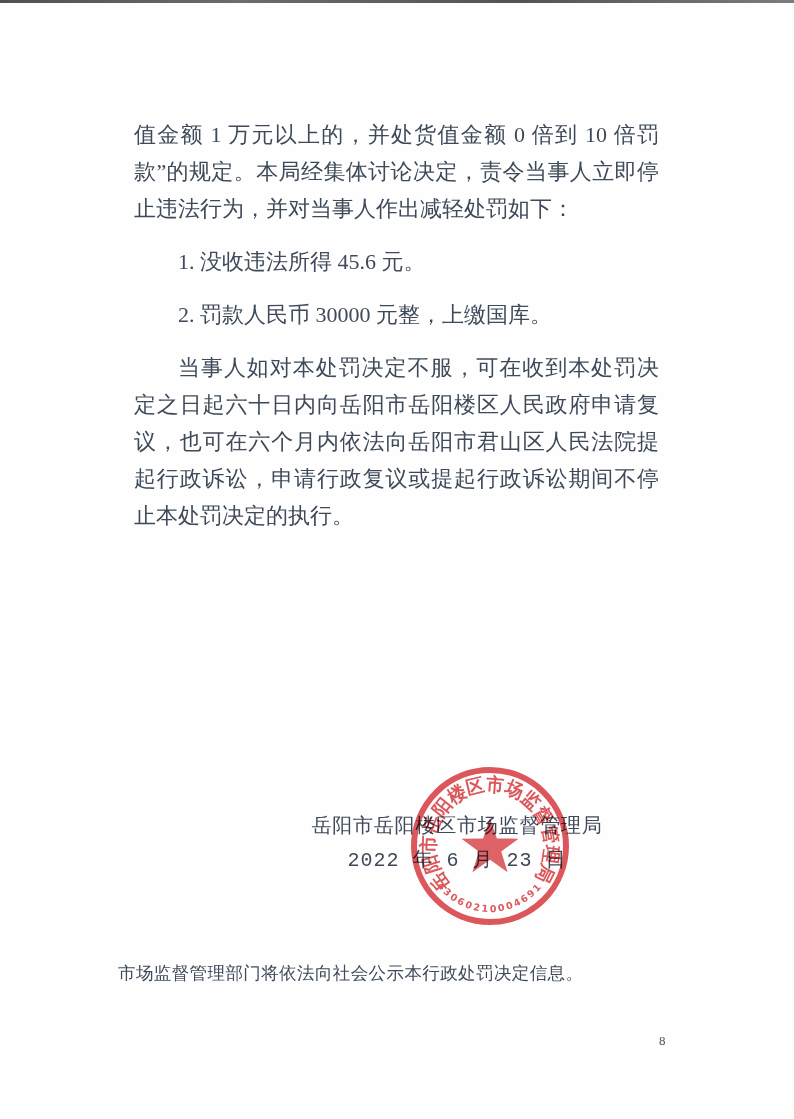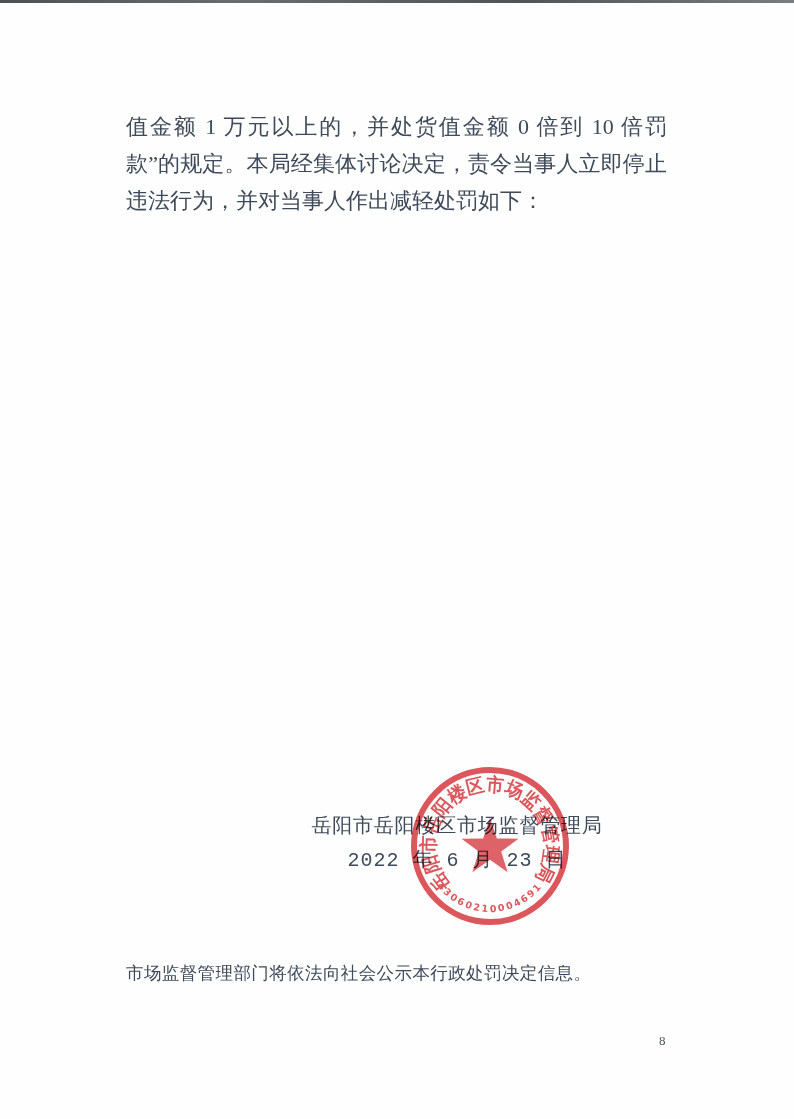--- a/index.html
+++ b/index.html
@@ -18,21 +18,21 @@
   }
   .scan-edge{
     position:absolute;top:0;left:0;width:794px;height:3px;
     background:linear-gradient(90deg,#4e5054,#6a6c70 30%,#515356 65%,#7a7c80);
   }
   .body-text{
     position:absolute;left:118px;top:100px;width:557px;
     font-size:22px;line-height:37px;
     text-align:justify;
   }
-  .para{margin:8px;}
+  .para{margin:16px;}
   .para.indent{text-indent:44px;}
   .signature{
     position:absolute;left:308px;top:813px;width:298px;
     text-align:center;
   }
   .signature .agency{
     font-size:20px;letter-spacing:0.8px;line-height:24px;white-space:nowrap;
   }
   .signature .date{
     font-size:20px;letter-spacing:1px;margin-top:9px;white-space:nowrap;font-family:Liberation Mono, monospace;
@@ -45,37 +45,40 @@
   .seal-star{fill:var(--seal-red);fill-opacity:0.93;}
   .seal-name{
     fill:var(--seal-red);font-size:19px;font-weight:bold;
     font-family:"Liberation Serif","DejaVu Serif",serif;
   }
   .seal-code{
     fill:var(--seal-red);font-size:9.5px;font-weight:bold;
     font-family:"DejaVu Sans","Liberation Sans",sans-serif;
   }
   .footer-note{
-    position:absolute;left:126px;top:961px;width:560px;
+    position:absolute;left:118px;top:961px;width:560px;
     font-size:17.5px;letter-spacing:0.4px;
   }
   .page-number{
     position:absolute;left:659px;top:1033px;
     font-size:13px;color:#4b5360;
   }
 </style>
 </head>
 <body>
 
 <div class="page">
 
   <div class="scan-edge"></div>
 
   <div class="body-text">
       <p class="para">值金额 1 万元以上的，并处货值金额 0 倍到 10 倍罚款”的规定。本局经集体讨论决定，责令当事人立即停止违法行为，并对当事人作出减轻处罚如下：</p>
+      <p class="para indent">1. 没收违法所得 45.6 元。</p>
+      <p class="para indent">2. 罚款人民币 30000 元整，上缴国库。</p>
+      <p class="para indent">当事人如对本处罚决定不服，可在收到本处罚决定之日起六十日内向岳阳市岳阳楼区人民政府申请复议，也可在六个月内依法向岳阳市君山区人民法院提起行政诉讼，申请行政复议或提起行政诉讼期间不停止本处罚决定的执行。</p>
     </div>
 
   <div class="signature">
     <div class="agency">岳阳市岳阳楼区市场监督管理局</div>
     <div class="date">2022 年 6 月 23 日</div>
   </div>
 
   <svg class="seal" viewBox="0 0 180 180" xmlns="http://www.w3.org/2000/svg">
     <defs>
       <path id="sealTopArc" d="M 51.1,128.9 A 55,55 0 1 1 128.9,128.9" fill="none"></path>

